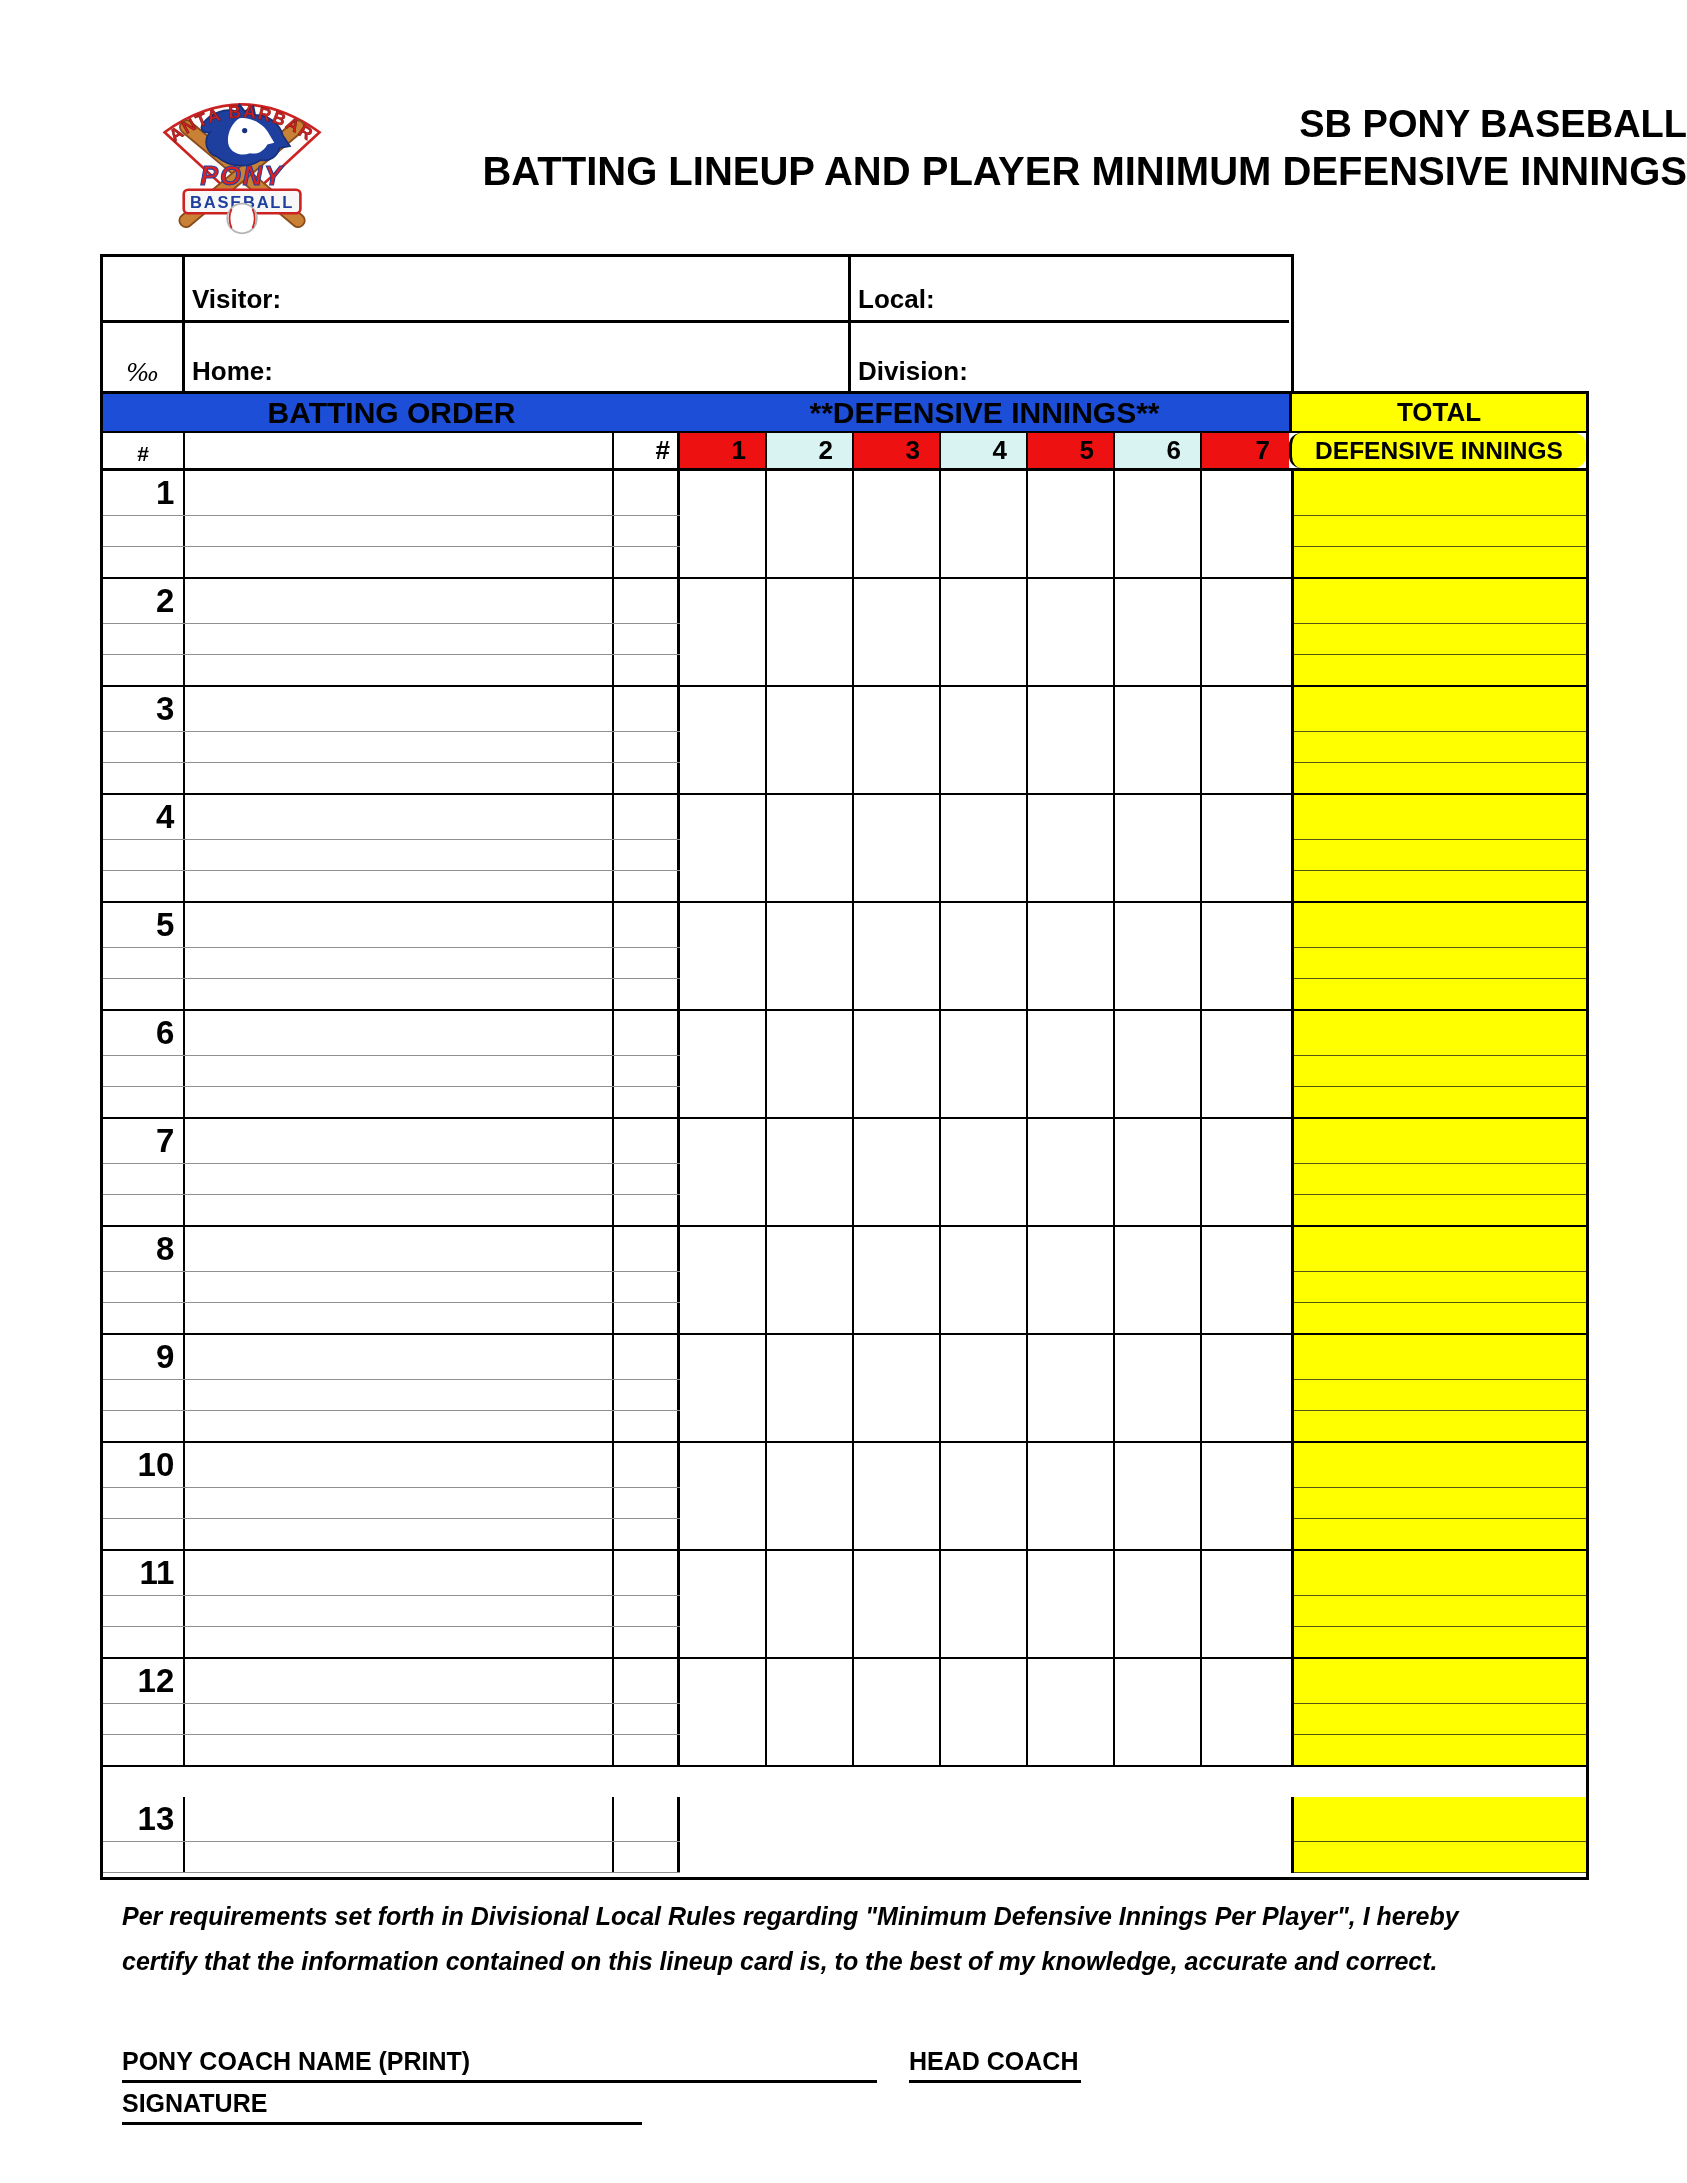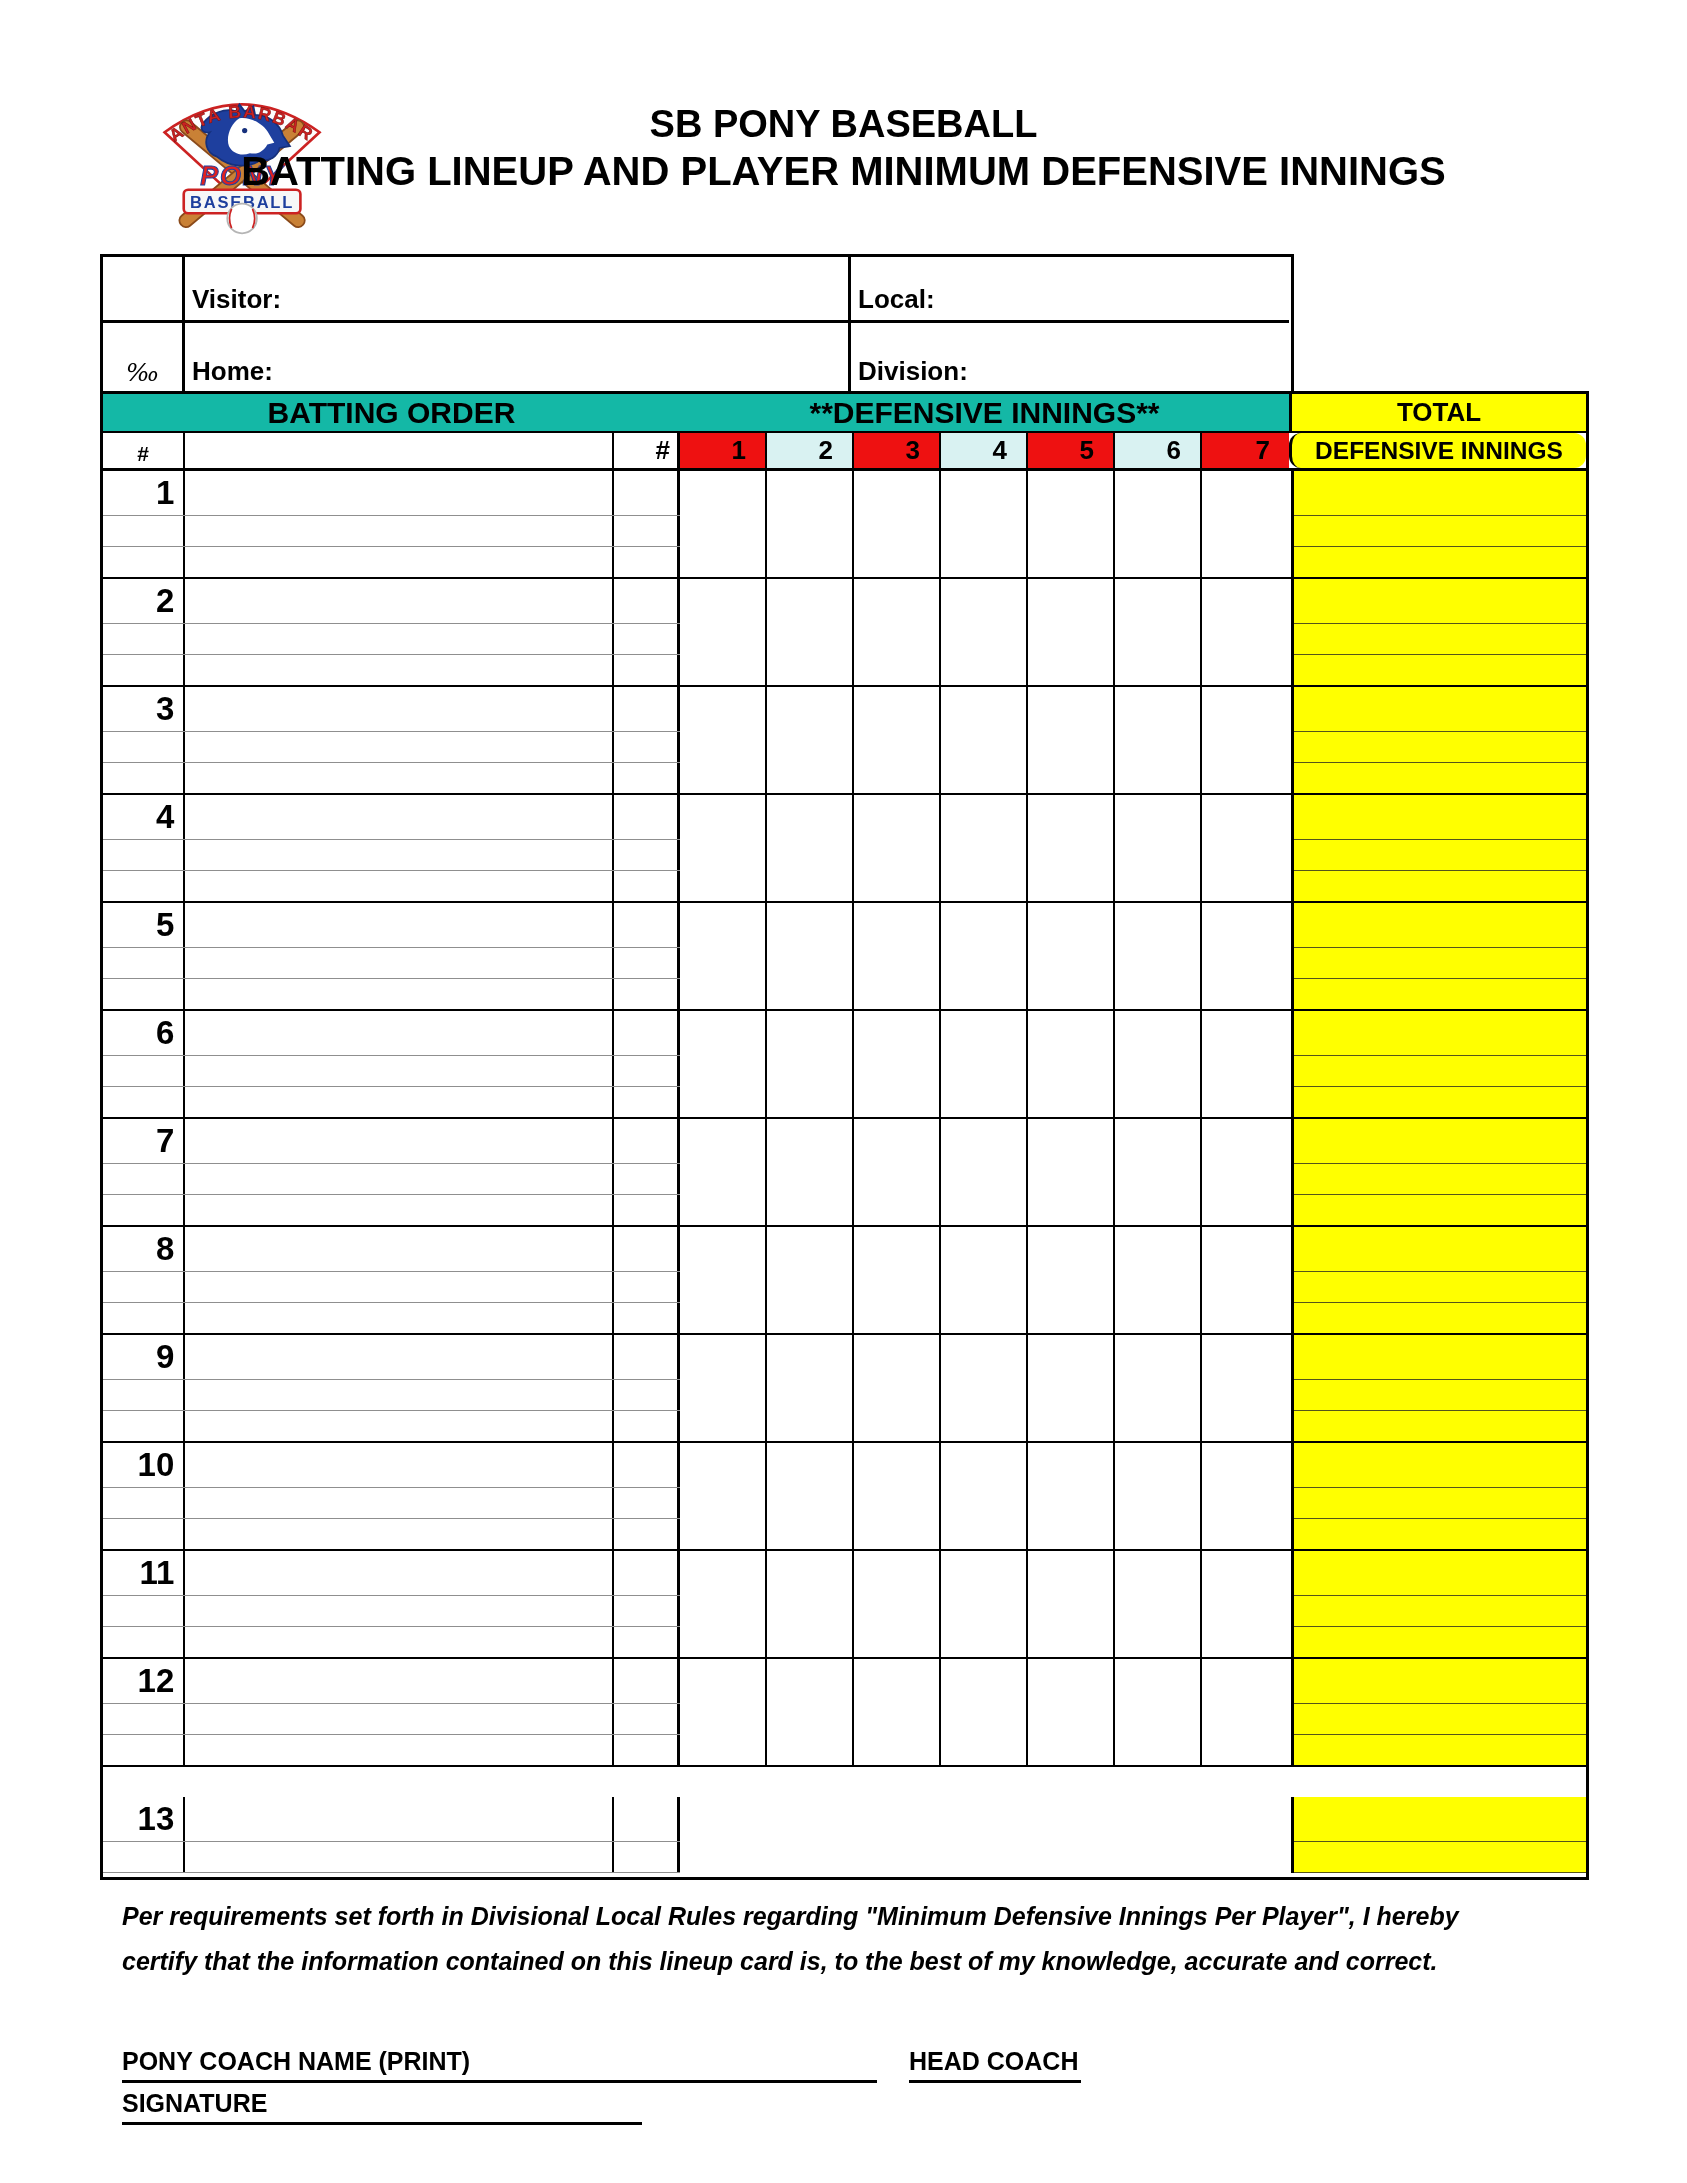--- a/index.html
+++ b/index.html
@@ -1,21 +1,21 @@
 <!DOCTYPE html>
 <html style="font-size:14px"><head>
 <meta charset="utf-8">
 <style>
   html,body{margin:0;padding:0;background:#e8e8e8;}
   .page{
     position:relative;width:1687px;height:2184px;background:#fff;
     font-family:"Liberation Sans",sans-serif;color:#000;overflow:hidden;
   }
   
-  .titles{position:absolute;left:0;top:101px;width:100%;text-align:center;font-weight:bold;}
+  .titles{position:absolute;left:0;top:101px;width:100%;text-align:right;font-weight:bold;}
   .title-l1,.title-l2{font-size:38px;line-height:46px;}
   .title-l3{font-size:40px;line-height:48px;}
   
   .logo{position:absolute;left:140px;top:87px;width:205px;height:148px;}
   
   .info-box{
     position:absolute;left:100px;top:254px;width:1194px;height:141px;
     border:3.5px solid #000;box-sizing:border-box;
     display:grid;grid-template-columns:82px 666px 438px;grid-template-rows:66px auto;
   }
@@ -140,21 +140,21 @@
     <div class="ib-cell ib-c2">
       <span>Home:</span>
     </div>
     <div class="ib-cell">
       <span>Division:</span>
     </div>
   </div>
 
   <div class="gtable">
     <div class="band-row">
-      <div class="band-gray" style="background: #14b8a6;">
+      <div class="band-gray" style="background: #1d4ed8;">
         <div class="band-label band-bo">BATTING ORDER</div>
         <div class="band-label band-di">**DEFENSIVE INNINGS**</div>
       </div>
       <div class="band-total" style="background: rgb(255, 255, 0);">TOTAL</div>
     </div>
     <div class="hdr2">
       <div class="h-num">#</div>
       <div class="h-name"></div>
       <div class="h-jersey">#</div>
 

